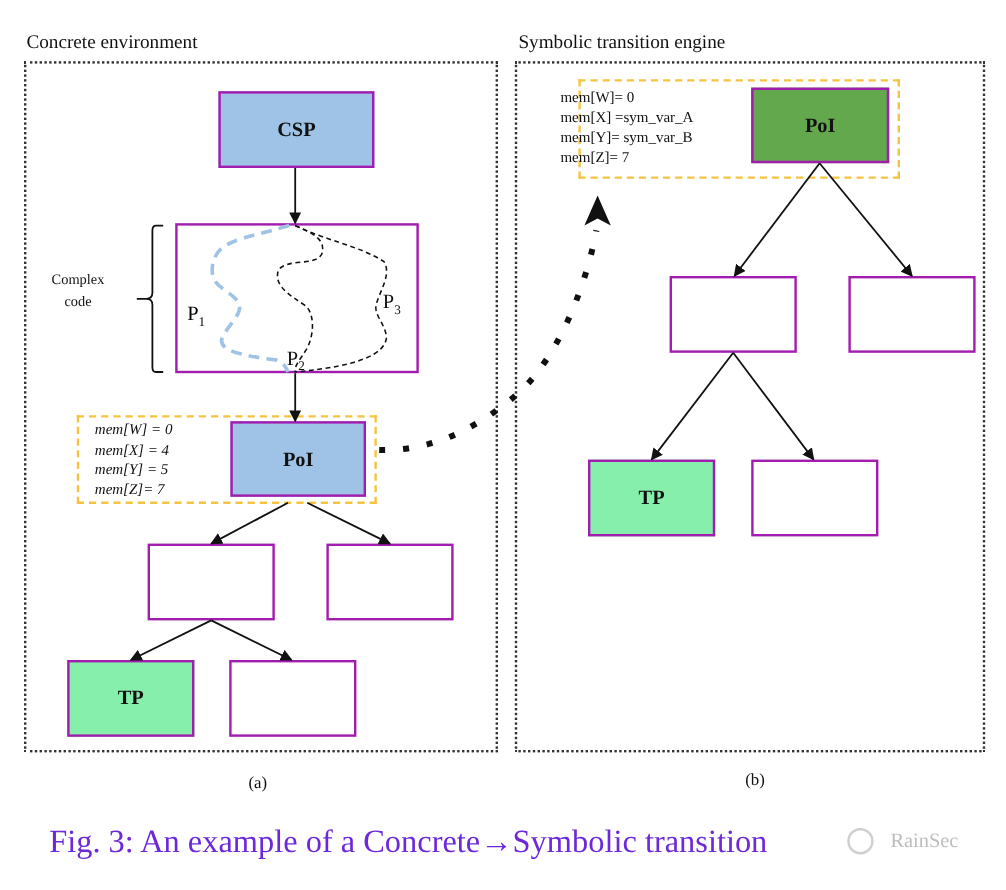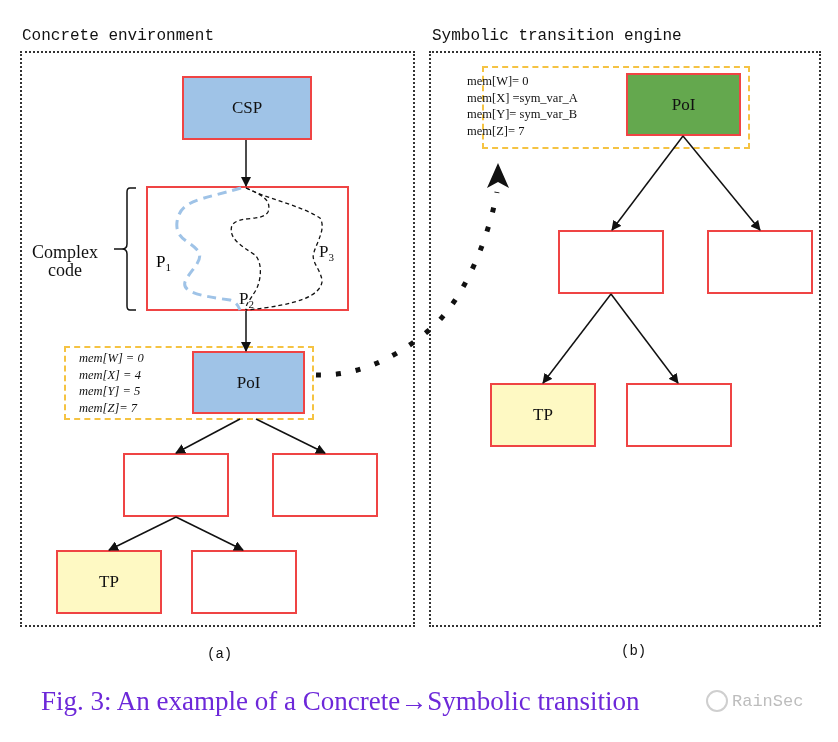--- a/index.html
+++ b/index.html
@@ -1,25 +1,25 @@
 <!DOCTYPE html>
 <html><head>
 <meta charset="utf-8">
 <style>
   html, body { margin: 0; padding: 0; background: #ffffff; }
   body { width: 838px; height: 742px; position: relative; overflow: hidden; }
-  .sans { font-family: Liberation Mono, monospace; }
+  .sans { font-family: Liberation Serif, serif; }
   .serif { font-family: "Liberation Serif", serif; }
   .abs { position: absolute; }
   .panel-title { font-size: 16px; color: #111; white-space: nowrap; }
   .panel { border: 2px dotted #333; box-sizing: border-box; }
-  .node { box-sizing: border-box; border: 2px solid #ef4444; display: flex; align-items: center; justify-content: center; font-size: 17px; color: #111; }
+  .node { box-sizing: border-box; border: 2px solid #a21caf; display: flex; align-items: center; justify-content: center; font-size: 17px; color: #111; font-weight: bold; }
   .blue { background: #9fc3e7; }
   .green { background: #64a84e; }
-  .gray { background: #fef9c3; }
+  .gray { background: #86efac; }
   .white { background: #fff; }
   .memgroup { border: 2px dashed #f5c342; box-sizing: border-box; }
   .memline { font-size: 12.5px; line-height: 16.5px; color: #111; white-space: nowrap; }
   .sublabel { font-size: 14px; color: #111; }
   .caption { font-size: 27px; color: #6d28d9; white-space: nowrap; }
   .watermark { font-size: 17px; color: #bdbdbd; white-space: nowrap; }
   svg.overlay { position: absolute; left: 0; top: 0; pointer-events: none; }
 </style>
 </head>
 <body>
@@ -29,21 +29,21 @@
 
 <div class="abs panel" style="left:20px; top:51px; width:395px; height:576px;"></div>
 <div class="abs panel" style="left:429px; top:51px; width:392px; height:576px;"></div>
 
 <div class="abs node blue serif" style="left:182px; top:76px; width:130px; height:64px;">
   <span>CSP</span>
 </div>
 
 <div class="abs node white" style="left:146px; top:186px; width:203px; height:125px;"></div>
 
-<div class="abs serif" style="left:30px; top:224px; width:70px; text-align:center; font-size:18px; line-height:18px; color:#111;margin-top:19px;">
+<div class="abs serif" style="left:30px; top:224px; width:70px; text-align:center; font-size:12px; line-height:18px; color:#111;">
   <div>Complex</div>
   <div>code</div>
 </div>
 
 <div class="abs serif" style="left:156px; top:252px; font-size:17px; color:#000000;"><span>P</span><sub style="font-size:11px;">1</sub></div>
 <div class="abs serif" style="left:239px; top:256px; font-size:17px; color:#111;margin-top:33px;"><span>P</span><sub style="font-size:11px;">2</sub></div>
 <div class="abs serif" style="left:319px; top:242px; font-size:17px; color:#111;"><span>P</span><sub style="font-size:11px;">3</sub></div>
 
 <div class="abs memgroup" style="left:64px; top:346px; width:250px; height:74px;"></div>
 <div class="abs serif" style="left:79px; top:350px;font-style:italic;">
@@ -110,14 +110,14 @@
   <line x1="611" y1="294" x2="678" y2="383" stroke="#111" stroke-width="1.5" marker-end="url(#ah)"></line>
 </svg>
 
 <div class="abs sans sublabel" style="left:207px; top:646px;">(a)</div>
 <div class="abs sans sublabel" style="left:621px; top:643px;">(b)</div>
 
 <div class="abs serif caption" style="left:41px; top:686px;">Fig. 3: An example of a Concrete→Symbolic transition</div>
 
 <div class="abs" style="left:706px; top:690px;">
   <span style="display:inline-block; width:18px; height:18px; border:2px solid #cfcfcf; border-radius:50%; vertical-align:middle; background:rgba(255,255,255,0.6);"></span>
-  <span class="sans watermark" style="vertical-align:middle;">RainSec</span>
+  <span class="sans watermark" style="vertical-align:middle;margin-left:10px;">RainSec</span>
 </div>
 
 </body></html>

